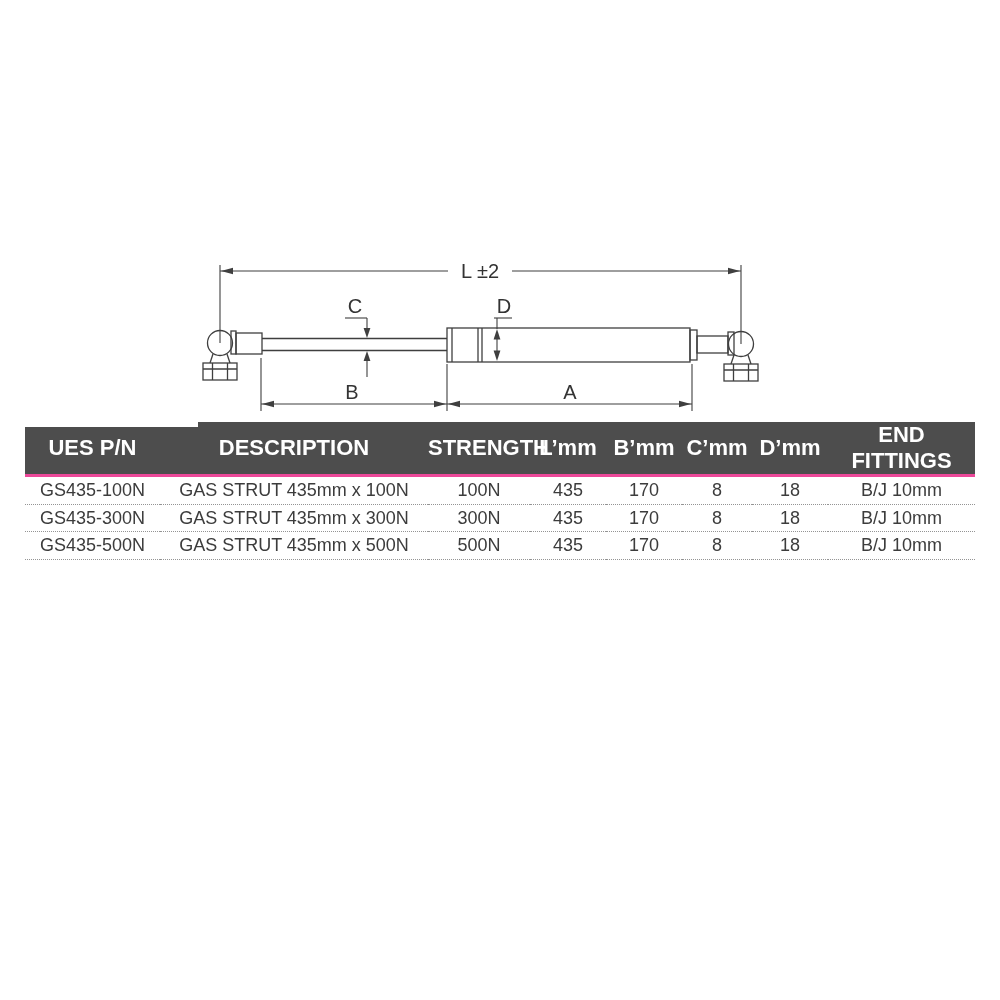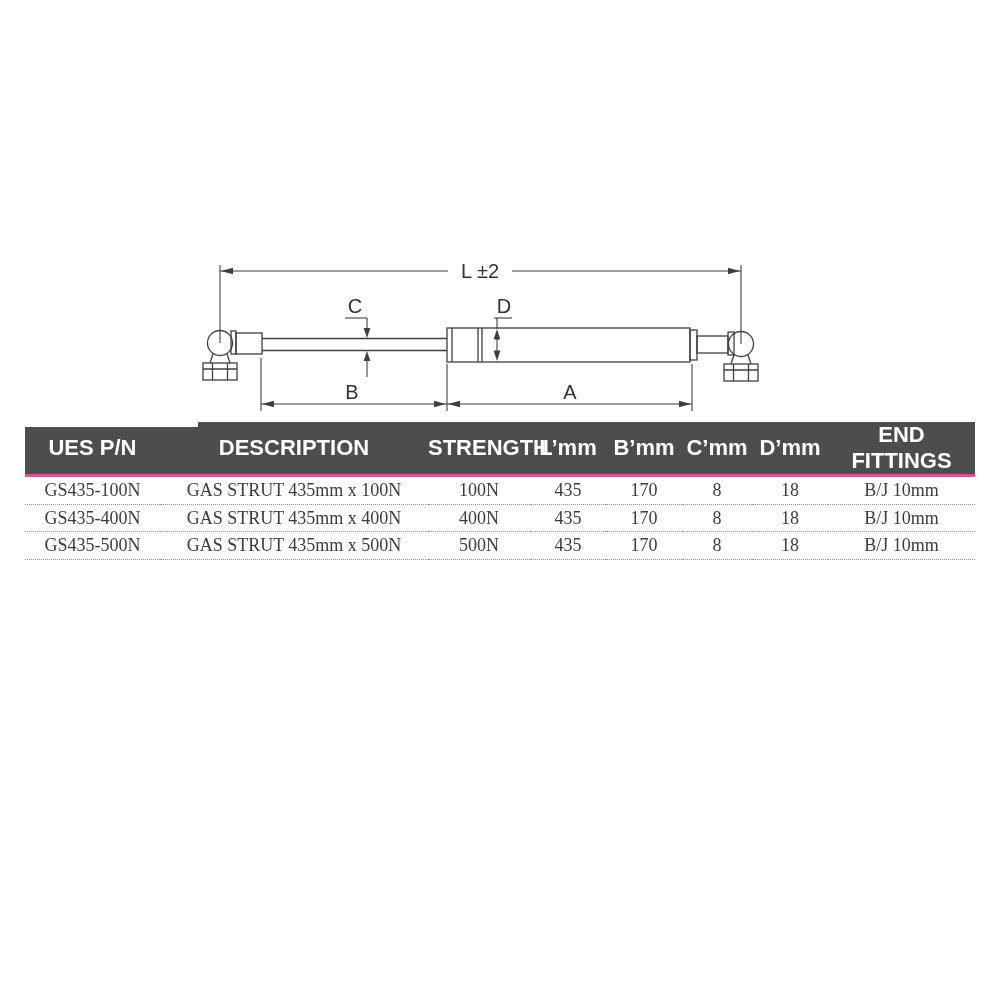--- a/index.html
+++ b/index.html
@@ -19,21 +19,21 @@
   .header-notch{position:absolute;left:0;top:0;width:173px;height:5px;background:#fff;z-index:2;}
   table.spec{border-collapse:collapse;table-layout:fixed;width:950px;}
   table.spec thead th{
     background:var(--header-bg);color:#fff;font-size:22px;font-weight:bold;
     height:31px;padding:0;text-align:center;border-bottom:3px solid #ec4899;
   }
   table.spec tbody td{
     font-size:18px;color:#3c3c3c;text-align:center;padding:0;height:26.7px;
     white-space:nowrap;overflow:hidden;
   }
-  table.spec tbody tr{border-bottom:1px dotted #949494;font-family:Liberation Serif, serif;}
+  table.spec tbody tr{border-bottom:1px dotted #949494;}
   table.spec tbody tr:first-child{border-top:1px dotted #949494;}
   table.spec tr.highlight{background:var(--highlight);}
   .col0{width:135px;text-align:left;}
   th.col0, td.col0{text-align:left;padding-left:7px;}
   .col1{width:268px;}
   .col2{width:102px;}
   .col3{width:76px;}
   .col4{width:76px;}
   .col5{width:70px;}
   .col6{width:76px;}
@@ -149,23 +149,23 @@
             <td class="col0">GS435-100N</td>
             <td class="col1">GAS STRUT 435mm x 100N</td>
             <td class="col2">100N</td>
             <td class="col3">435</td>
             <td class="col4">170</td>
             <td class="col5">8</td>
             <td class="col6">18</td>
             <td class="col7">B/J 10mm</td>
           </tr>
           <tr>
-            <td class="col0">GS435-400N</td>
-            <td class="col1">GAS STRUT 435mm x 400N</td>
-            <td class="col2">400N</td>
+            <td class="col0">GS435-300N</td>
+            <td class="col1">GAS STRUT 435mm x 300N</td>
+            <td class="col2">300N</td>
             <td class="col3">435</td>
             <td class="col4">170</td>
             <td class="col5">8</td>
             <td class="col6">18</td>
             <td class="col7">B/J 10mm</td>
           </tr>
           <tr>
             <td class="col0">GS435-500N</td>
             <td class="col1">GAS STRUT 435mm x 500N</td>
             <td class="col2">500N</td>

